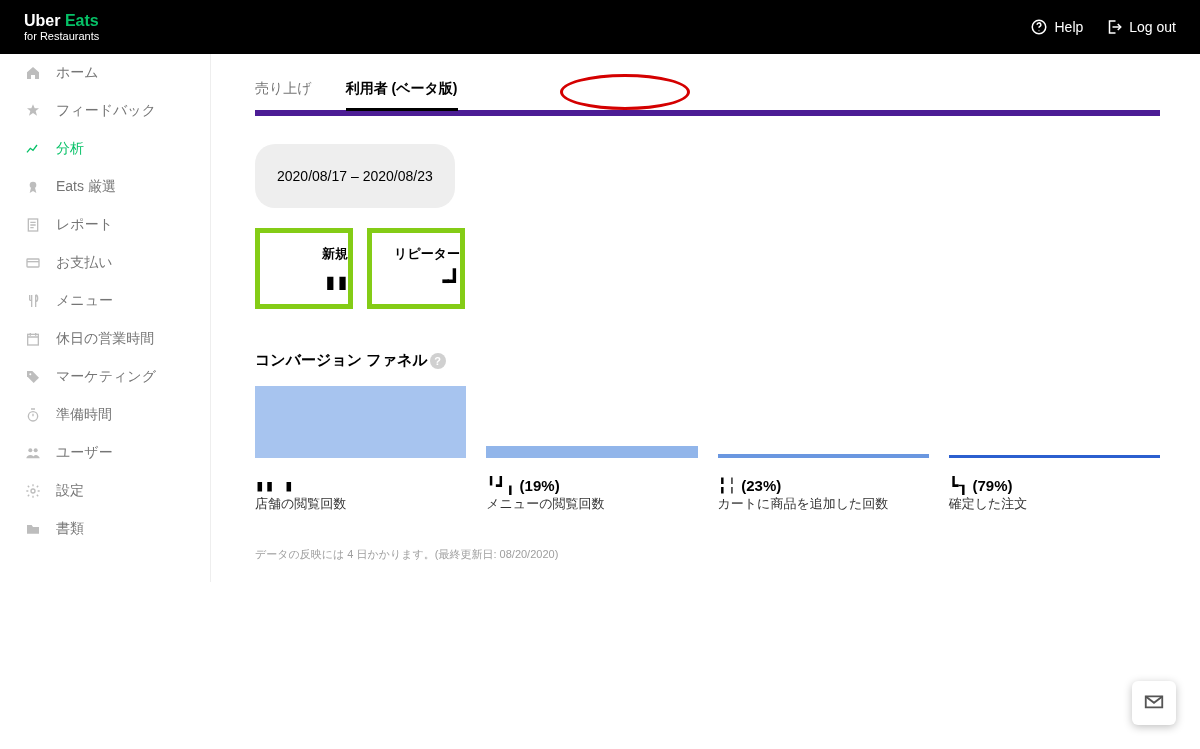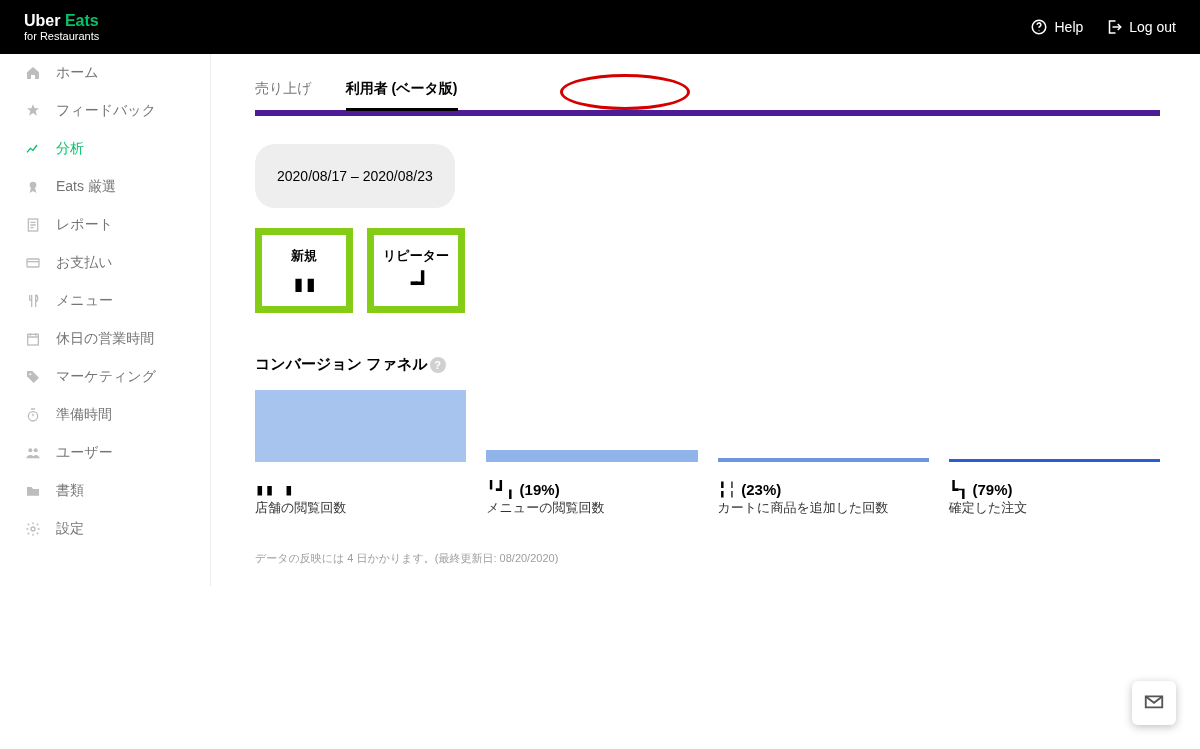--- a/index.html
+++ b/index.html
@@ -19,21 +19,21 @@
   .side-item .sicon { width: 18px; display: inline-flex; justify-content: center; color: #bdbdbd; }
   .side-item.active .sicon { color: #06c167; }
   .main { flex: 1; border-left: 1px solid #eee; padding: 20px 40px 20px 44px; }
   .tabs { display: flex; gap: 34px; border-bottom: 6px solid #4c1d95; margin-bottom: 28px; position: relative; }
   .tab { padding: 6px 0 12px; font-size: 14px; color: #757575; cursor: pointer; position: relative; }
   .tab.active { color: #000; font-weight: 600; }
   .tab.active::after { content:""; position:absolute; left:0; right:0; bottom:-1px; height:3px; background:#000; }
   .highlight-oval { position:absolute; border: 3px solid #d40000; border-radius: 50%; width: 130px; height: 36px; left: 305px; top: 0px; pointer-events: none; }
   .date-chip { display:inline-block; background:#eee; border-radius: 20px; padding: 24px 22px; font-size: 14px; margin-bottom: 20px; cursor:pointer; }
   .cards { display:flex; gap: 14px; margin-bottom: 42px; }
-  .card { border:7px solid #84cc16; width: 98px; padding: 12px 0 10px; text-align:center; }
+  .card { border:5px solid #84cc16; width: 98px; padding: 12px 0 10px; text-align:right; }
   .card-title { font-size: 13px; font-weight:600; margin-bottom: 6px; }
   .card-num { font-family: monospace; font-size: 22px; font-weight:700; letter-spacing: -1px; }
   .section-title { display:flex; align-items:center; gap:2px; font-size: 15px; font-weight:600; margin-bottom: 14px; }
   .qmark { display:inline-flex; width:16px; height:16px; border-radius:50%; background:#d0d0d0; color:#fff; font-size:11px; align-items:center; justify-content:center; }
   .funnel { display:flex; gap: 20px; }
   .funnel-col { flex:1; }
   .bar-area { height: 74px; display:flex; align-items:flex-end; margin-bottom: 18px; }
   .bar { width: 100%; }
   .c0 .bar { height: 72px; background:#a7c4ef; }
   .c1 .bar { height: 12px; background:#91b5ea; }
@@ -173,34 +173,34 @@
           <svg width="16" height="16" viewBox="0 0 24 24" fill="currentColor">
             <circle cx="8" cy="8" r="3"></circle>
             <circle cx="16" cy="8" r="3"></circle>
             <path d="M2 20c0-3 3-5 6-5s6 2 6 5M12 20c0-3 2-5 4-5s6 2 6 5"></path>
           </svg>
         </span>
       <span>ユーザー</span>
     </div>
     <div class="side-item">
       <span class="sicon">
-          <svg width="16" height="16" viewBox="0 0 24 24" fill="currentColor">
-            <path d="M3 6h7l2 3h9v10H3z"></path>
-          </svg>
-        </span>
-      <span>書類</span>
-    </div>
-    <div class="side-item">
-      <span class="sicon">
           <svg width="16" height="16" viewBox="0 0 24 24" fill="none" stroke="currentColor" stroke-width="2">
             <circle cx="12" cy="12" r="3"></circle>
             <path d="M12 2v3M12 19v3M4.2 4.2l2.1 2.1M17.7 17.7l2.1 2.1M2 12h3M19 12h3M4.2 19.8l2.1-2.1M17.7 6.3l2.1-2.1"></path>
           </svg>
         </span>
       <span>設定</span>
+    </div>
+    <div class="side-item">
+      <span class="sicon">
+          <svg width="16" height="16" viewBox="0 0 24 24" fill="currentColor">
+            <path d="M3 6h7l2 3h9v10H3z"></path>
+          </svg>
+        </span>
+      <span>書類</span>
     </div>
   </div>
 
   <div class="main">
     <div class="tabs">
       <div class="tab"><span>売り上げ</span></div>
       <div class="tab active"><span>利用者 (ベータ版)</span></div>
       <div class="highlight-oval"></div>
     </div>
 

